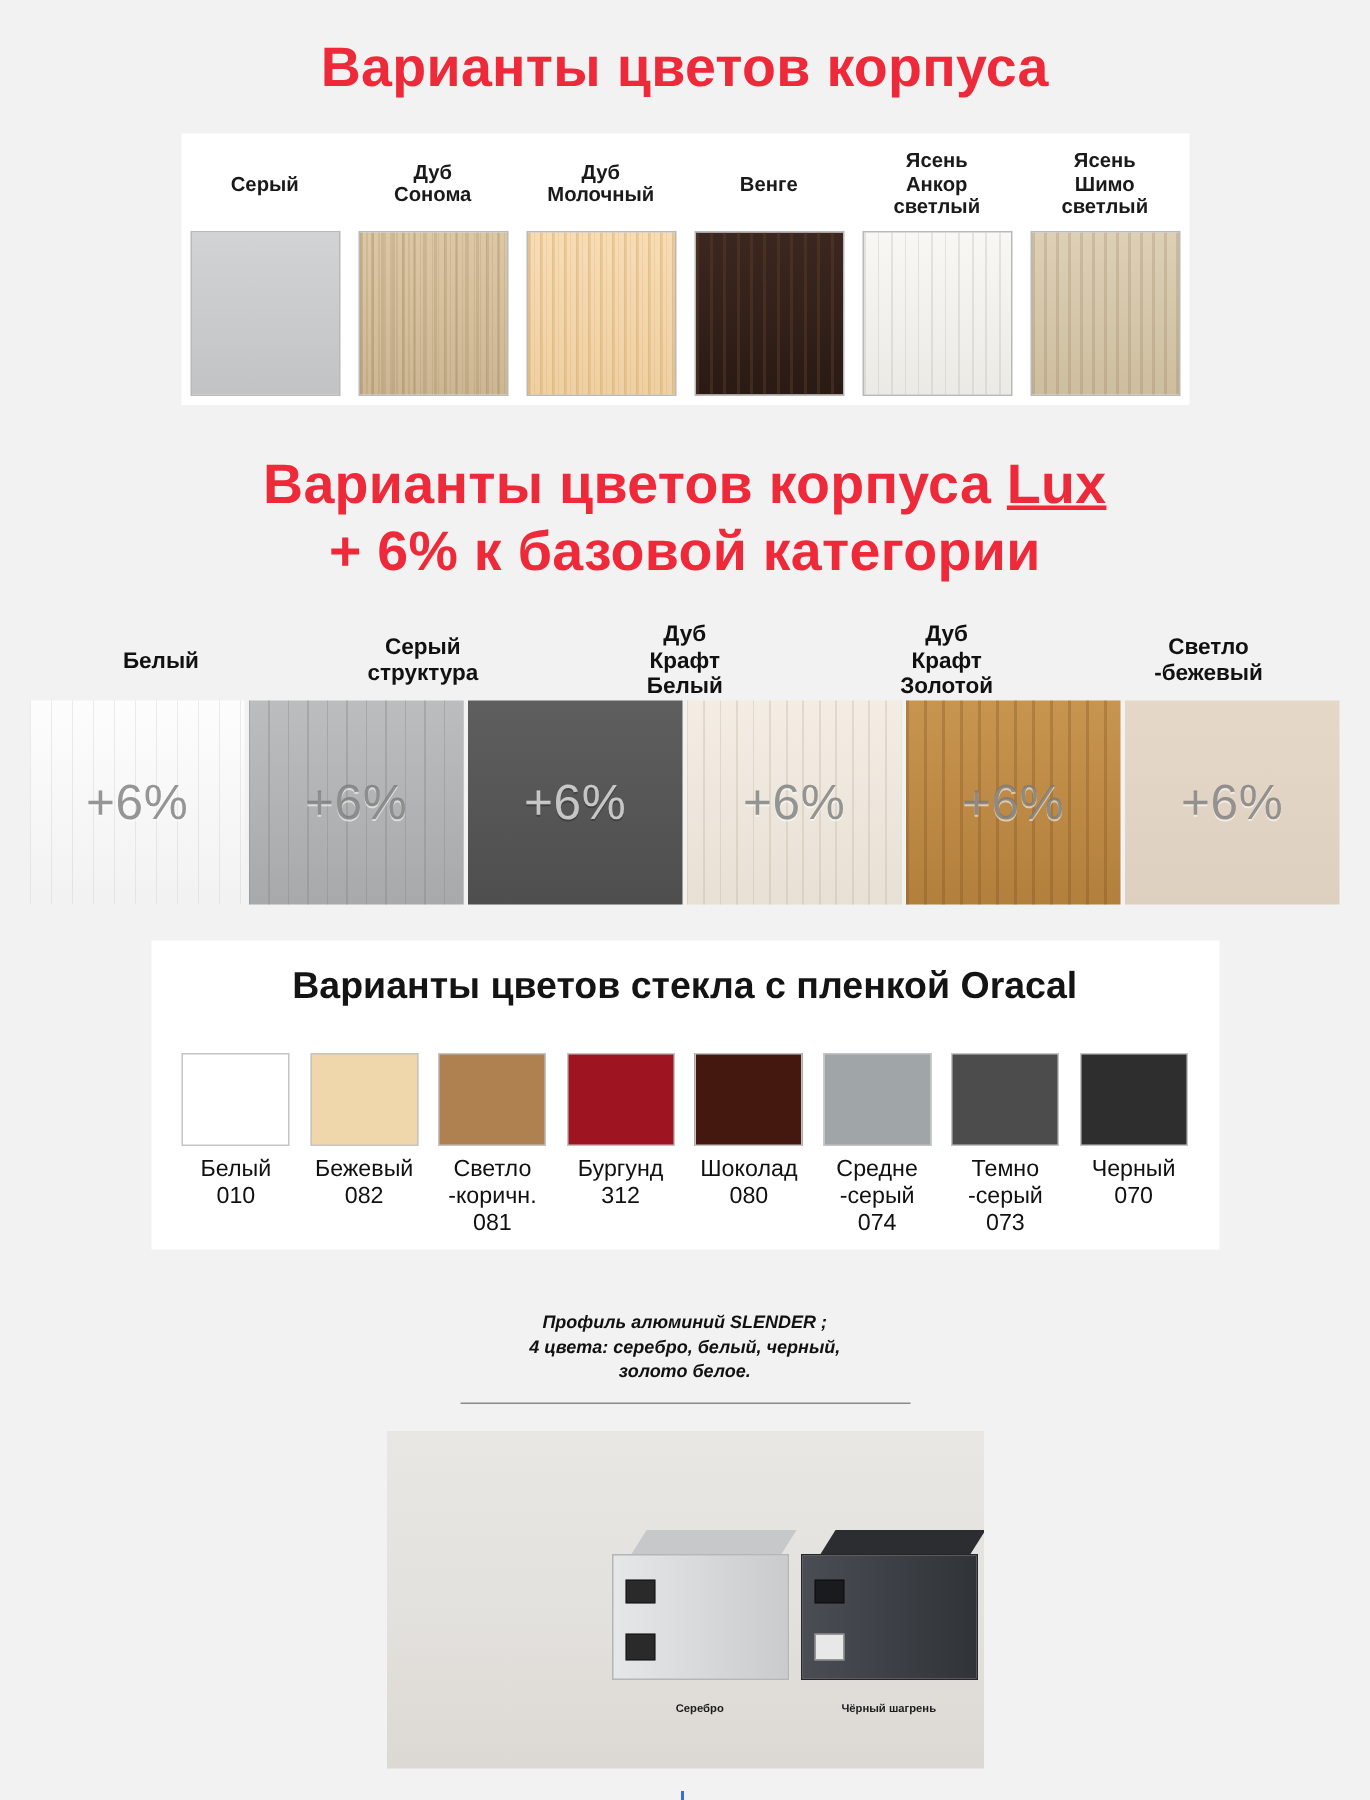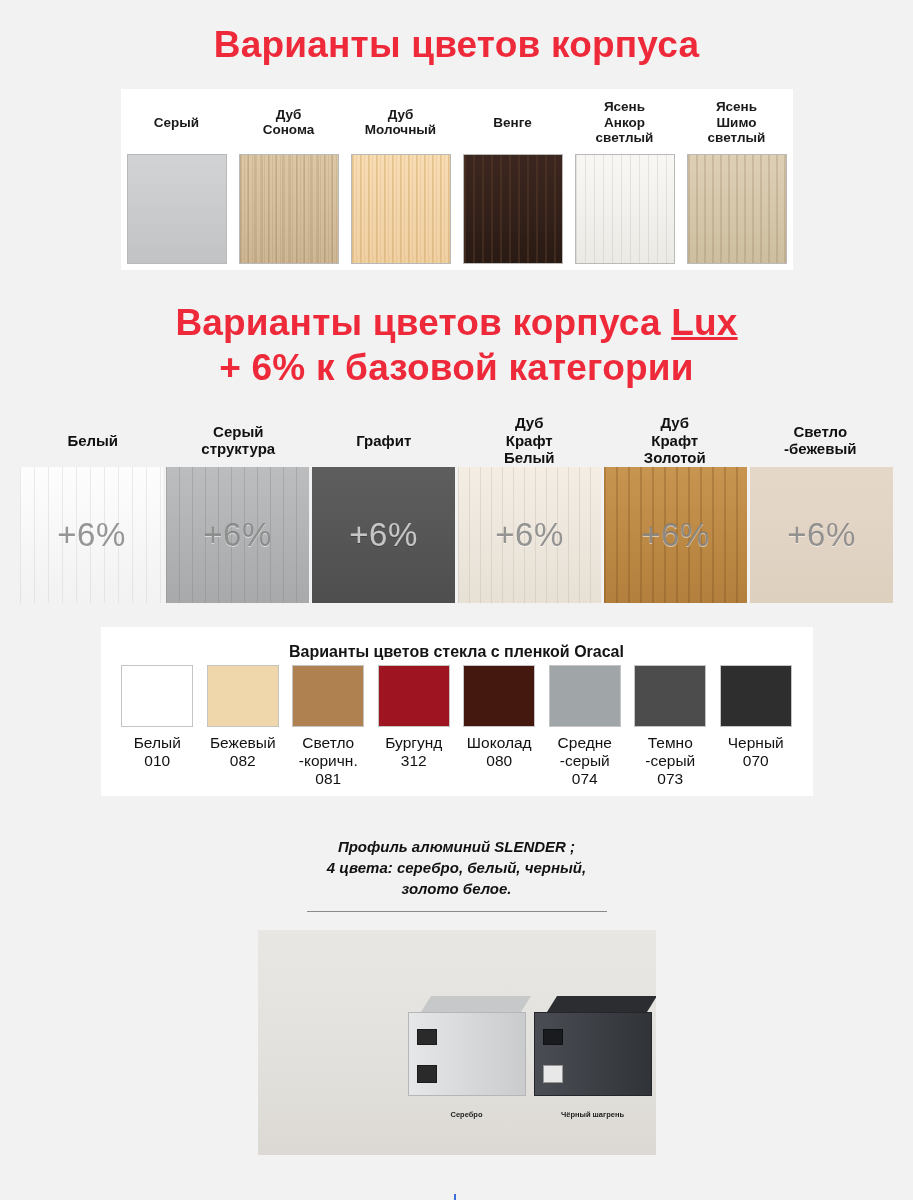--- a/index.html
+++ b/index.html
@@ -105,24 +105,24 @@
 
   
   .oracal-block {
     width: 712px;
     margin: 0 auto;
     background: #ffffff;
     padding: 10px 0 8px;
   }
   .oracal-title {
     text-align: center;
-    font-size: 16px;
+    font-size: 25px;
     font-weight: bold;
     color: #141414;
-    padding: 6px 0 4px;
+    padding: 6px 0 30px;
   }
   .oracal-row { display: flex; padding: 0 14px; }
   .oracal-cell { flex: 1 1 0; display: flex; flex-direction: column; align-items: center; }
   .oracal-sw {
     width: 72px; height: 62px;
     border: 1px solid #c4c4c4;
   }
   .oracal-cap {
     margin-top: 7px;
     font-size: 15.5px;
@@ -130,21 +130,21 @@
     text-align: center;
     line-height: 1.16;
     white-space: pre-line;
   }
 
   
   .profile-note {
     text-align: center;
     font-style: italic;
     font-weight: bold;
-    font-size: 15px;
+    font-size: 12px;
     color: #111;
     line-height: 1.4;
   }
   .profile-rule {
     width: 300px;
     height: 1px;
     background: #8a8a8a;
     margin: 12px auto 0;
   }
   .profile-photo {
@@ -256,21 +256,20 @@
       <span>Варианты цветов корпуса </span><span class="u">Lux</span>
     </div>
     <div>+ 6% к базовой категории</div>
   </div>
 
   <div class="lux-block" style="margin-top:24px;">
     <div class="lux-labels">
       <div class="lux-label" style="white-space:pre-line">Белый</div>
       <div class="lux-label" style="white-space:pre-line">Серый
 структура</div>
-      <div class="lux-label" style="white-space:pre-line">Графит</div>
       <div class="lux-label" style="white-space:pre-line">Дуб
 Крафт
 Белый</div>
       <div class="lux-label" style="white-space:pre-line">Дуб
 Крафт
 Золотой</div>
       <div class="lux-label" style="white-space:pre-line">Светло
 -бежевый</div>
     </div>
     <div class="lux-swatches">

